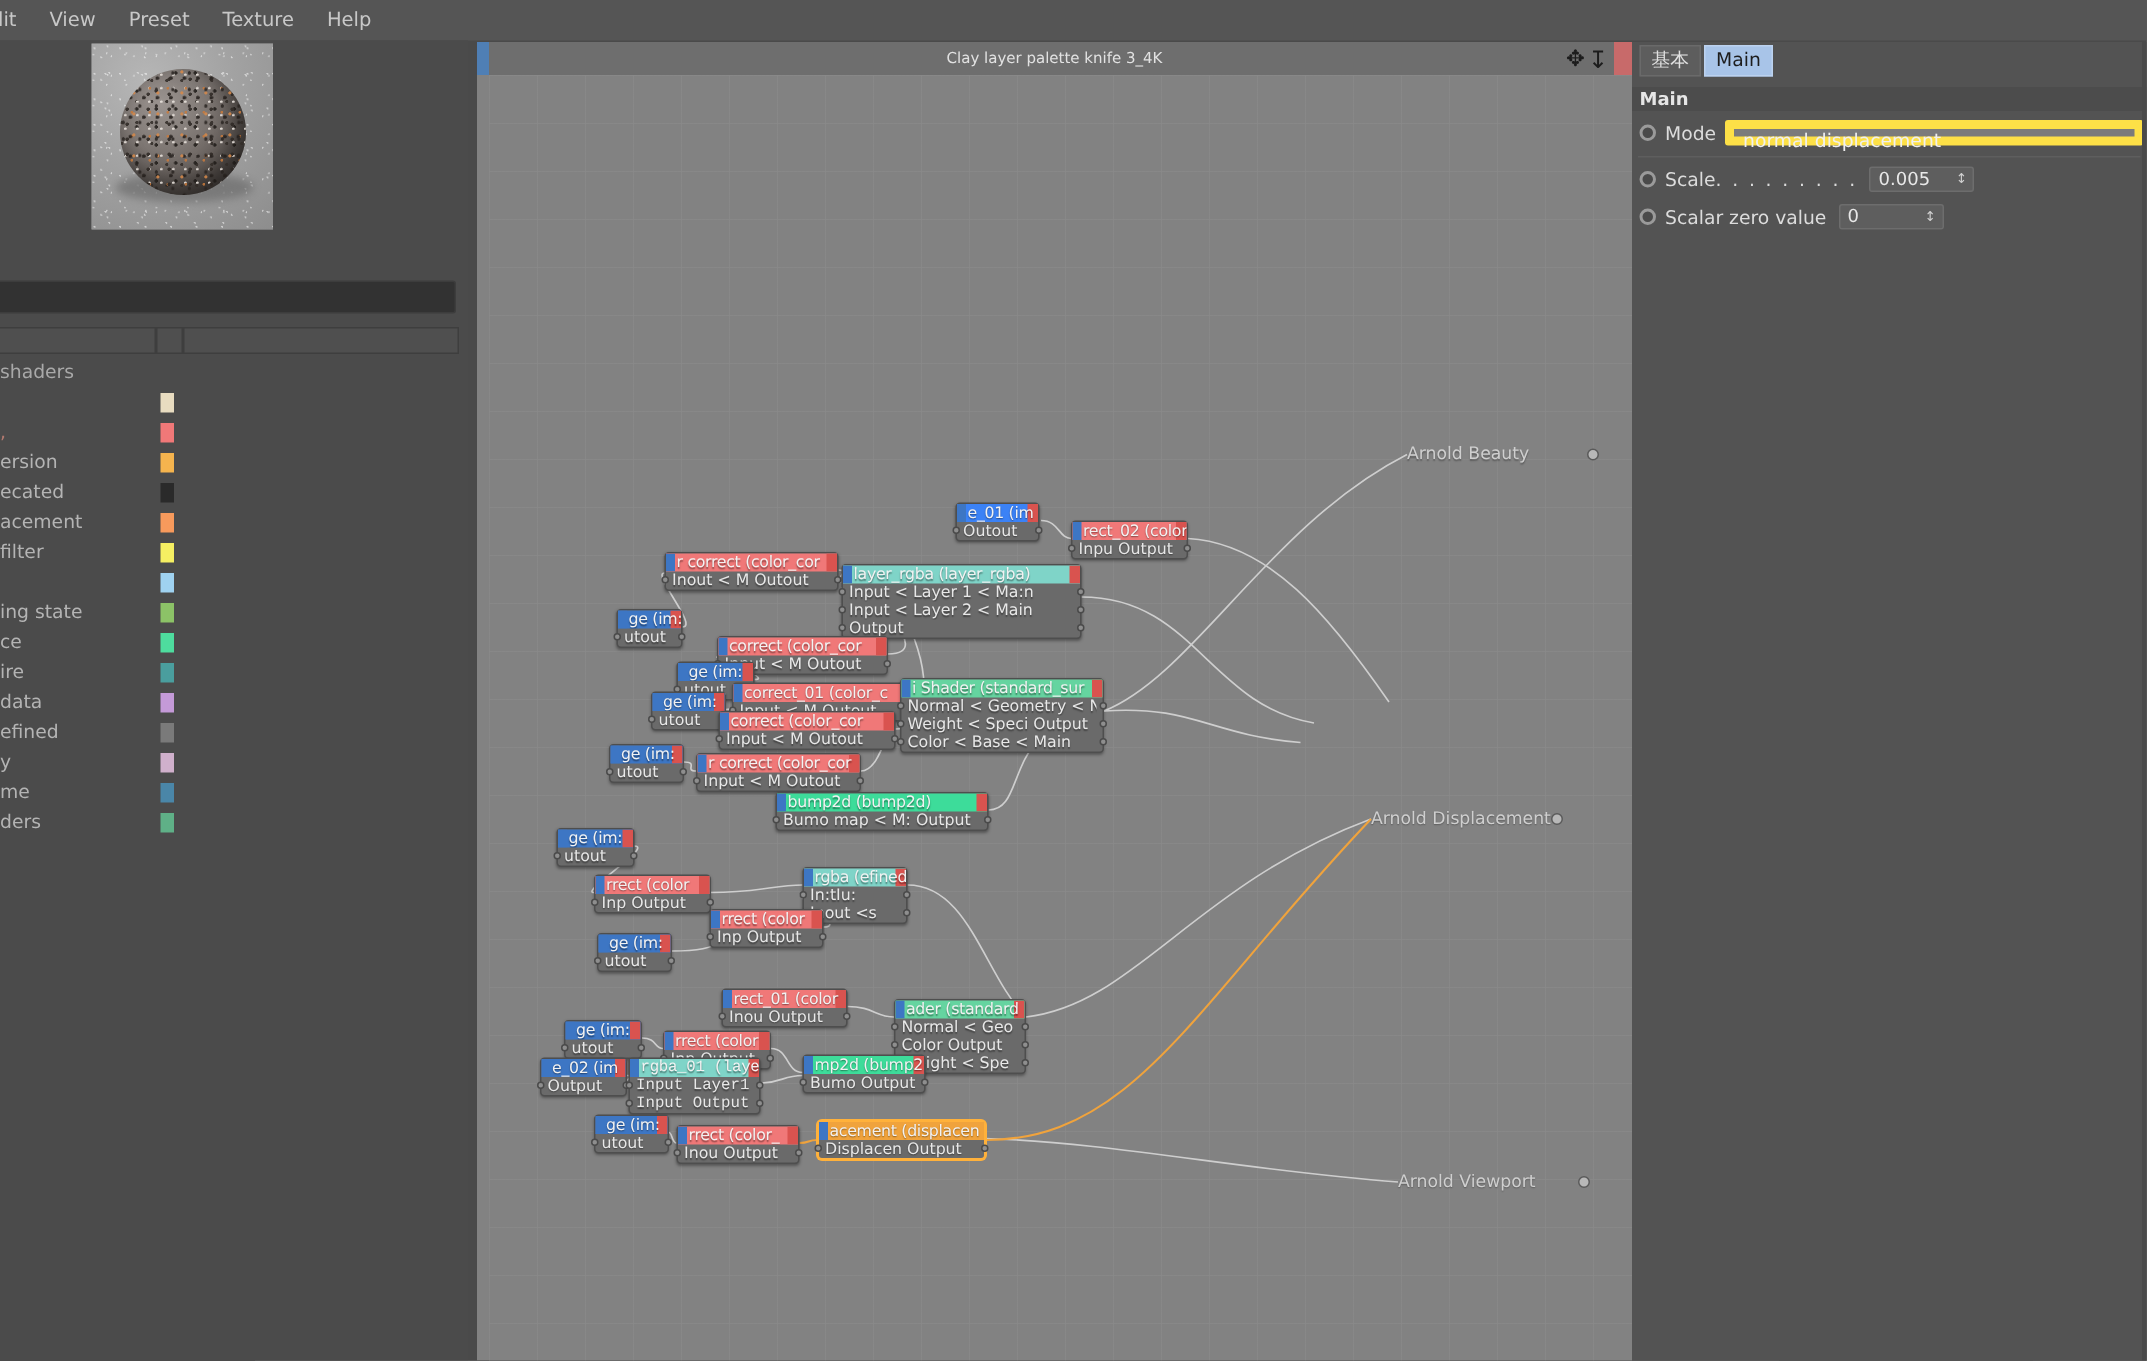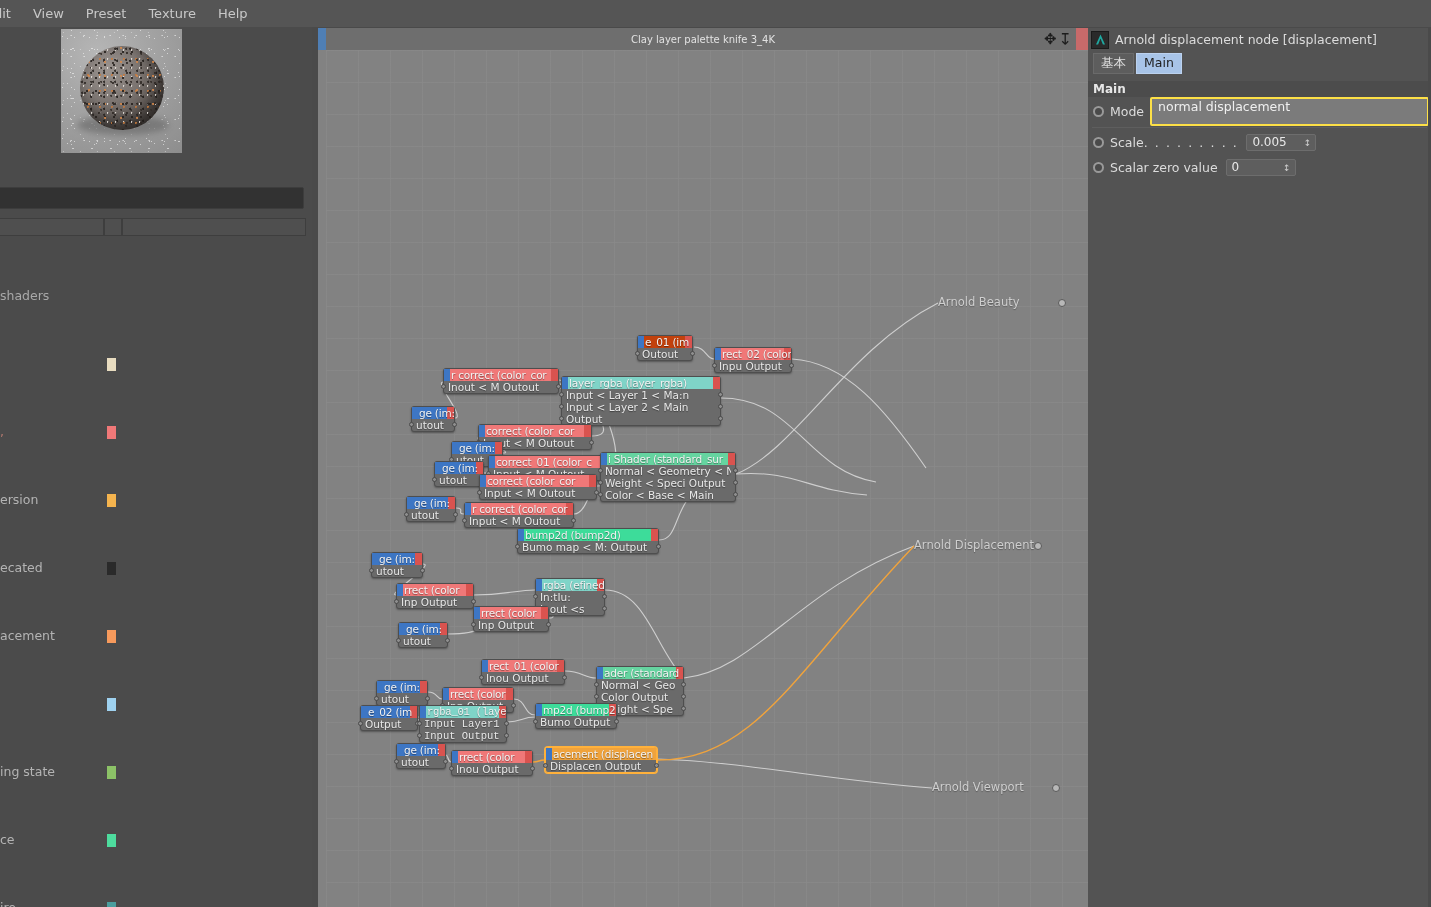--- a/index.html
+++ b/index.html
@@ -83,21 +83,21 @@
     display: flex;
   }
   .colhdr .c { height: 18px; background: #4f4f4f; border: 1px solid #3e3e3e; }
   .colhdr .c1 { width: 110px; }
   .colhdr .c2 { width: 18px; }
   .colhdr .c3 { flex: 1; }
 
   .catlist { position: absolute; left: 0; top: 211px; width: 312px; }
   .catrow {
     position: relative; height: 20px; line-height: 20px;
-    color: #b4b4b4; font-size: 12.5px; white-space: nowrap; margin-top: 48px;
+    color: #b4b4b4; font-size: 12.5px; white-space: nowrap;
   }
   .catrow .swatch {
     position: absolute; left: 107px; top: 4px; width: 9px; height: 13px;
   }
   .catrow.hdr { color: #a9a9a9; }
   .catrow.red { color: #b47a70; }
 
   
   .editor {
     position: absolute; left: 318px; top: 28px; width: 770px; height: 879px;
@@ -189,22 +189,22 @@
     background: #4c4c4c; color: #e6e6e6; font-size: 12px; font-weight: bold;
   }
   .rp-row { display: flex; align-items: center; height: 21px; padding-left: 5px; margin-top: 4px; }
   .rp-radio {
     width: 11px; height: 11px; border-radius: 50%;
     border: 2px solid #9a9a9a; background: #4a4a4a; margin-right: 6px; flex: 0 0 auto;
   }
   .rp-lbl { color: #dcdcdc; font-size: 12.5px; white-space: nowrap; }
   .rp-dots { color: #dcdcdc; font-size: 12.5px; letter-spacing: 1.6px; }
   .rp-combo {
-    flex: 1; height: 29px; margin-left: 6px; margin-right: 2px;
-    background: #7b7b7b; border: 2px solid #fde047; border-radius: 2px;
+    flex: 1; height: 17px; margin-left: 6px; margin-right: 2px;
+    background: #7b7b7b; border: 6px solid #fde047; border-radius: 2px;
     color: #f0f0f0; font-size: 12.5px; line-height: 15px; padding-left: 6px;
   }
   .rp-field {
     width: 70px; height: 17px; margin-left: 8px; position: relative;
     background: #5e5e5e; border: 1px solid #6d6d6d; border-radius: 2px;
     color: #e8e8e8; font-size: 12px; line-height: 15px; padding-left: 5px;
   }
   .rp-spin {
     position: absolute; right: 4px; top: 0; font-size: 9px; color: #d0d0d0; line-height: 16px;
   }
@@ -244,20 +244,21 @@
       <div class="c c3"></div>
     </div>
 
     <div class="catlist" id="catlist">
         <div class="catrow hdr"><span>shaders</span></div>
         <div class="catrow"><span></span><span class="swatch" style="background: rgb(232, 220, 192);"></span></div>
         <div class="catrow red"><span>,</span><span class="swatch" style="background: rgb(240, 120, 120);"></span></div>
         <div class="catrow"><span>ersion</span><span class="swatch" style="background: rgb(245, 180, 78);"></span></div>
         <div class="catrow"><span>ecated</span><span class="swatch" style="background: rgb(42, 42, 42);"></span></div>
         <div class="catrow"><span>acement</span><span class="swatch" style="background: rgb(247, 154, 92);"></span></div>
+        <div class="catrow"><span> filter</span><span class="swatch" style="background: rgb(245, 239, 98);"></span></div>
         <div class="catrow red"><span></span><span class="swatch" style="background: rgb(159, 210, 240);"></span></div>
         <div class="catrow"><span>ing state</span><span class="swatch" style="background: rgb(140, 194, 103);"></span></div>
         <div class="catrow"><span>ce</span><span class="swatch" style="background: rgb(78, 220, 158);"></span></div>
         <div class="catrow"><span>ire</span><span class="swatch" style="background: rgb(74, 158, 158);"></span></div>
         <div class="catrow"><span>data</span><span class="swatch" style="background: rgb(196, 154, 216);"></span></div>
         <div class="catrow"><span>efined</span><span class="swatch" style="background: rgb(122, 122, 122);"></span></div>
         <div class="catrow"><span>y</span><span class="swatch" style="background: rgb(208, 176, 204);"></span></div>
         <div class="catrow"><span>me</span><span class="swatch" style="background: rgb(74, 134, 168);"></span></div>
         <div class="catrow"><span>ders</span><span class="swatch" style="background: rgb(95, 176, 135);"></span></div>
       </div>
@@ -308,21 +309,21 @@
           <path d="M120,705 C122,705 122,712 125,712"></path>
         </g>
         <g fill="none" stroke="#f0a33c" stroke-width="1.4">
           <path d="M207,712 C214,712 212,710 219,710"></path>
           <path d="M331,710 C430,710 470,620 588,496"></path>
         </g>
       </svg>
 
       <div id="nodes">
           <div class="node" style="left: 311px; top: 285px; width: 56px;">
-            <div class="hdr" style="background: #c2410c; position: relative; text-align: center;">
+            <div class="hdr" style="background: #3b82f6; position: relative; text-align: center;">
               <span class="lcap"></span>
               <span class="rcap"></span>
               <span class="name">e_01 (im</span>
             </div>
             <span class="port" style="left: -3px; top: 15px;"></span>
             <span class="port" style="right: -3px; top: 15px;"></span>
             <div class="body">
               <div class="row">Outout</div>
             </div>
           </div>
@@ -694,28 +695,20 @@
           <div class="portdot" style="left: 708px; top: 492px;"></div>
           <div class="portlabel" style="left: 606px; top: 730px;">Arnold Viewport</div>
           <div class="portdot" style="left: 726px; top: 734px;"></div>
         </div>
     </div>
   </div>
 
   <div class="rightpanel">
     <div class="scrollbar-r"></div>
 
-    <div class="rp-title">
-      <div class="rp-logo">
-        <svg width="13" height="13" viewBox="0 0 13 13" aria-hidden="true">
-          <path d="M6.5 1.6 L11 11.4 L8.9 11.4 L6.5 5.6 L4.1 11.4 L2 11.4 Z" fill="#1fa8a0"></path>
-        </svg>
-      </div>
-      <div class="t">Arnold displacement node [displacement]</div>
-    </div>
 
     <div class="rp-tabs">
       <div class="rp-tab">基本</div>
       <div class="rp-tab active">Main</div>
     </div>
 
     <div class="rp-sec">Main</div>
 
     <div class="rp-row">
       <div class="rp-radio"></div>

